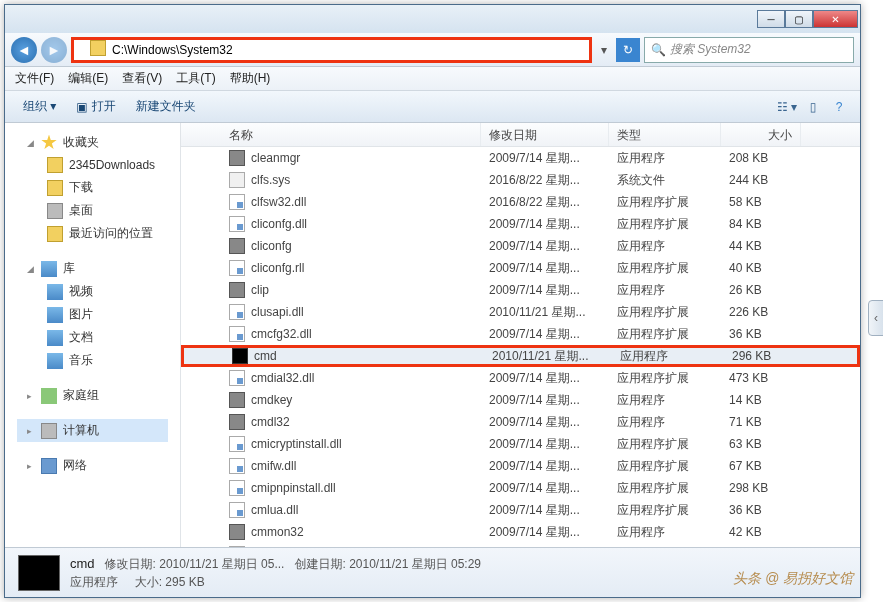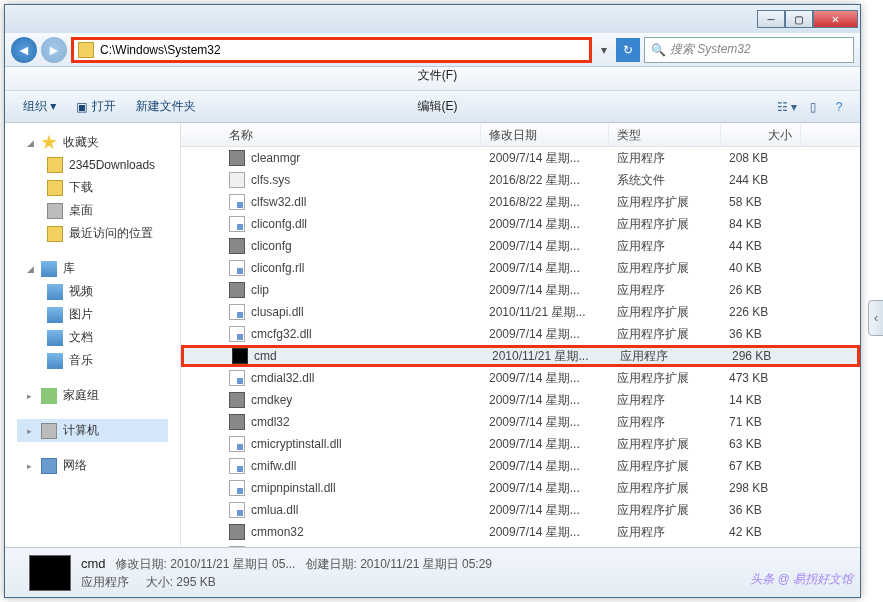--- a/index.html
+++ b/index.html
@@ -5,28 +5,28 @@
 * { box-sizing: border-box; margin: 0; padding: 0; font-family: "Microsoft YaHei", "Segoe UI", sans-serif; font-size: 12px; }
 body { background: #fff; width: 883px; height: 602px; overflow: hidden; position: relative; }
 .window { width: 857px; height: 594px; border: 1px solid #4a6b8a; background: #fff; position: absolute; left: 4px; top: 4px; box-shadow: 0 0 8px rgba(0,0,0,0.3); }
 .titlebar { height: 28px; background: linear-gradient(#e8f0f7, #d5e3f0); display: flex; justify-content: flex-end; align-items: center; padding-right: 2px; }
 .win-btns { display: flex; gap: 0; }
 .win-btn { width: 28px; height: 18px; border: 1px solid #5a7a9a; background: linear-gradient(#f0f5fa, #d0dce8); display: flex; align-items: center; justify-content: center; font-size: 10px; }
 .win-btn.close { background: linear-gradient(#e88, #c33); color: #fff; width: 45px; }
 .navbar { height: 34px; background: linear-gradient(#f7fafd, #e4ecf5); display: flex; align-items: center; padding: 0 6px; border-bottom: 1px solid #c0cad4; gap: 4px; }
 .nav-arrow { width: 26px; height: 26px; border-radius: 50%; background: radial-gradient(#5aa0e0, #2a6fb0); display: flex; align-items: center; justify-content: center; color: #fff; font-size: 14px; }
 .nav-arrow.fwd { opacity: 0.5; }
-.addr-wrap { flex: 1; display: flex; align-items: center; border: 3px solid #e31; background: #fff; height: 26px; padding: 0 4px; }
+.addr-wrap { flex: 1; display: flex; border: 3px solid #e31; background: #fff; height: 26px; padding: 0 16px; }
 .addr-icon { width: 16px; height: 16px; background: #f2d060; border: 1px solid #c0a030; margin-right: 6px; }
 .addr-input { flex: 1; border: none; outline: none; font-size: 12px; }
 .addr-drop { width: 16px; text-align: center; color: #555; }
 .refresh { width: 24px; height: 24px; background: #3a85d0; color: #fff; display: flex; align-items: center; justify-content: center; }
 .search-box { width: 210px; height: 24px; border: 1px solid #8aa; background: #fff; display: flex; align-items: center; padding: 12px 6px; color: #888; font-style: italic; }
 .search-box::before { content: "🔍"; margin-right: 4px; font-style: normal; }
-.menubar { height: 24px; background: linear-gradient(#f7fafd, #ecf1f7); display: flex; align-items: center; padding-left: 10px; gap: 14px; border-bottom: 1px solid #d0d8e0; flex-direction: column; }
+.menubar { height: 24px; background: linear-gradient(#f7fafd, #ecf1f7); display: flex; align-items: center; padding-left: 10px; gap: 14px; border-bottom: 1px solid #d0d8e0; }
 .menubar span { color: #222; }
 .toolbar { height: 32px; background: linear-gradient(#f2f7fc, #dce7f2); display: flex; align-items: center; padding: 0 10px; gap: 4px; border-bottom: 1px solid #c0cad4; }
 .tool-btn { padding: 4px 8px; color: #1a4875; display: flex; align-items: center; gap: 4px; }
 .tool-spacer { flex: 1; }
 .tool-icon { width: 22px; height: 22px; display: flex; align-items: center; justify-content: center; color: #3a6590; }
 .main { display: flex; height: 424px; }
 .sidebar { width: 176px; background: #fff; border-right: 1px solid #e0e4e8; overflow-y: auto; padding: 8px 12px; }
 .side-group { margin-bottom: 12px; }
 .side-head { display: flex; align-items: center; padding: 3px 10px; gap: 6px; color: #333; }
 .side-head::before { content: "▸"; font-size: 9px; color: #888; width: 8px; }
@@ -49,26 +49,26 @@
 .row { display: flex; height: 22px; align-items: center; }
 .row.sel { background: #e8eef5; }
 .row.hl { border: 3px solid #e31; }
 .row .col { border: none; display: flex; align-items: center; }
 .file-ico { width: 16px; height: 16px; margin-right: 6px; display: inline-block; }
 .ico-exe { background: #888; border: 1px solid #555; }
 .ico-dll { background: #fff; border: 1px solid #aaa; position: relative; }
 .ico-dll::after { content: ""; position: absolute; width: 6px; height: 6px; background: #6a9ad0; right: 1px; bottom: 1px; }
 .ico-sys { background: #f0f0f0; border: 1px solid #aaa; }
 .ico-cmd { background: #000; border: 1px solid #333; }
-.statusbar { height: 50px; background: linear-gradient(#f2f6fb, #e4ecf5); display: flex; align-items: center; padding: 6px 24px; gap: 10px; border-top: 1px solid #c0cad4; }
+.statusbar { height: 50px; background: linear-gradient(#f2f6fb, #e4ecf5); display: flex; align-items: center; padding: 6px 13px; gap: 10px; border-top: 1px solid #c0cad4; }
 .status-thumb { width: 42px; height: 36px; background: #000; border: 1px solid #666; }
 .status-info { flex: 1; color: #555; line-height: 1.5; }
 .status-info .name { color: #222; font-size: 13px; }
 .scroll-tab { position: absolute; right: -1px; top: 300px; width: 16px; height: 36px; background: linear-gradient(90deg, #f0f4f8, #d8e2ec); border: 1px solid #a0b0c0; border-radius: 4px 0 0 4px; display: flex; align-items: center; justify-content: center; color: #666; }
-.watermark { position: absolute; right: 30px; bottom: 14px; color: #8b5cf6; font-size: 12px; font-style: italic; opacity: 0.7; }
+.watermark { position: absolute; right: 30px; bottom: 14px; color: #a16207; font-size: 14px; font-style: italic; opacity: 0.7; }
 </style>
 </head>
 <body>
 
 <div class="window">
   <div class="titlebar">
     <div class="win-btns">
       <div class="win-btn">─</div>
       <div class="win-btn">▢</div>
       <div class="win-btn close">✕</div>

